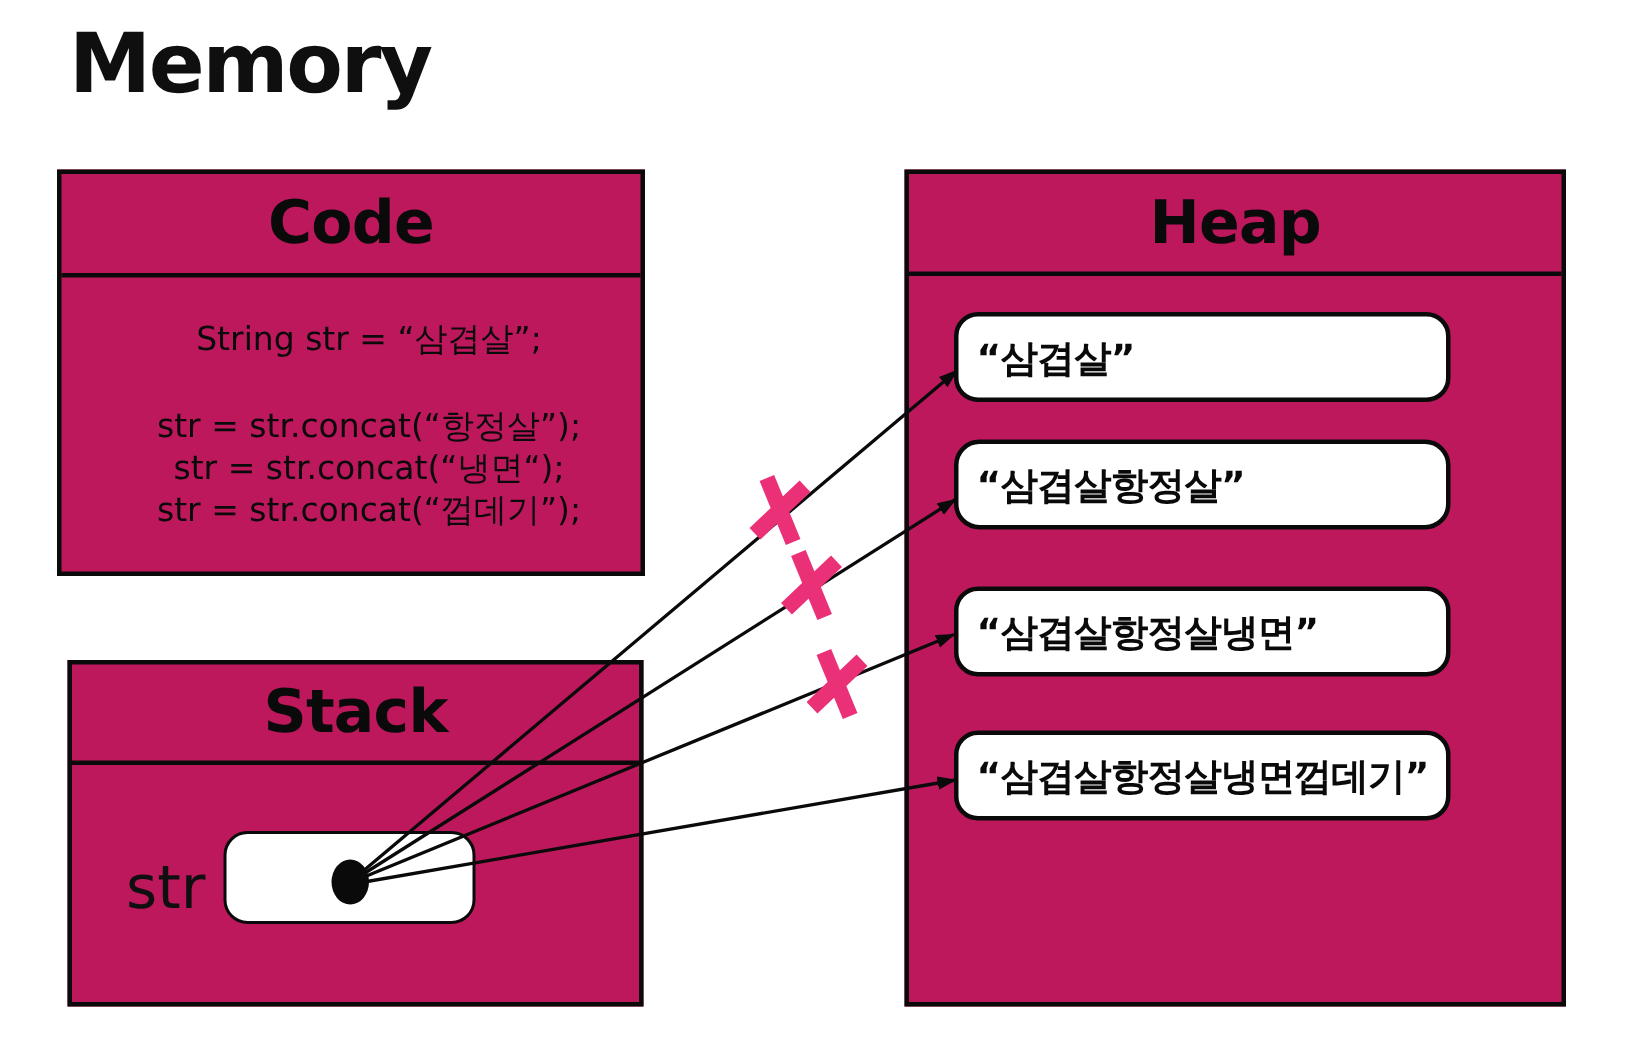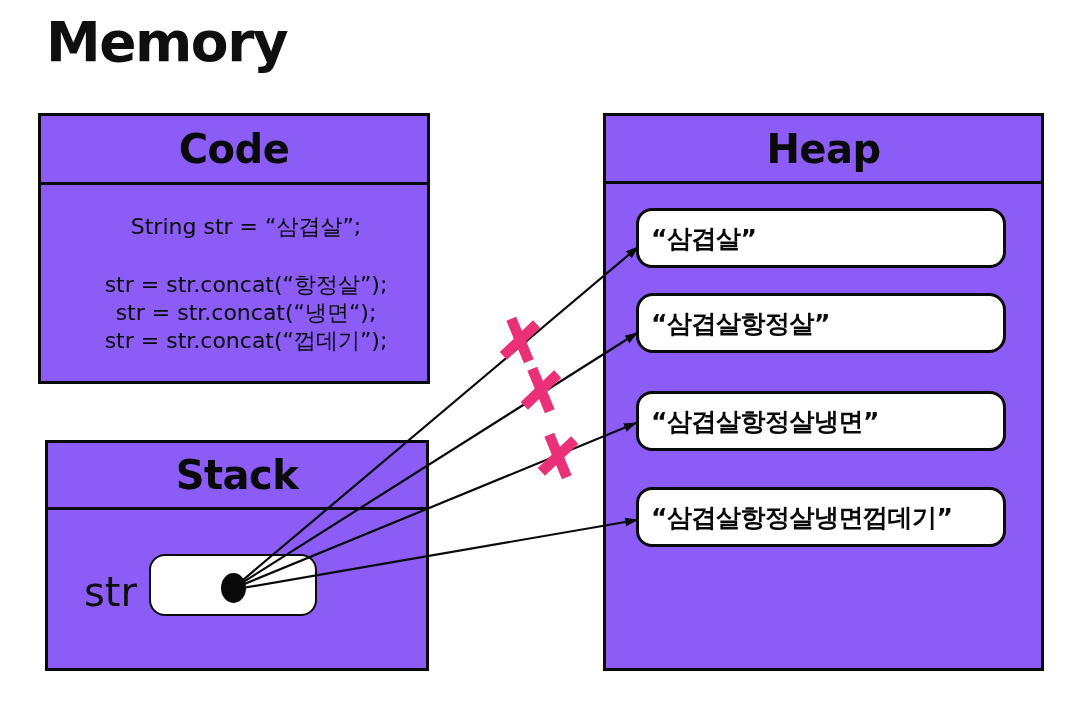--- a/index.html
+++ b/index.html
@@ -4,37 +4,37 @@
 <style>
   html,body{margin:0;padding:0;background:#ffffff;}
   .canvas{
     position:relative;width:1088px;height:708px;background:#ffffff;
     font-family:"DejaVu Sans","Liberation Sans",sans-serif;color:#0a0a0a;overflow:hidden;
   }
   .page-title{
     position:absolute;left:46px;top:10px;margin:0;
     font-size:55px;font-weight:800;letter-spacing:-1.5px;color:#0f0f0f;
   }
-  .mem-box{position:absolute;border:3px solid #0a0a0a;box-sizing:border-box;background:#8b5cf6;}
+  .mem-box{position:absolute;border:3px solid #0a0a0a;box-sizing:border-box;background:#be185d;}
   .box-header{
     display:flex;align-items:center;justify-content:center;
     border-bottom:3px solid #0a0a0a;box-sizing:border-box;
     font-size:40px;font-weight:800;letter-spacing:-0.5px;
   }
   .code-box{left:38px;top:113px;width:392px;height:271px;}
   .code-box .box-header{height:69px;}
   .code-body{padding:28px 0 0 24px;text-align:center;}
   .code-line{font-size:22px;line-height:28px;white-space:pre;}
   .code-line.gap{margin-top:30px;}
   .stack-box{left:45px;top:440px;width:384px;height:231px;}
   .stack-box .box-header{height:67px;}
   .heap-box{left:603px;top:113px;width:441px;height:558px;}
   .heap-box .box-header{height:68px;}
   .heap-item{
-    position:absolute;left:636px;width:370px;height:60px;box-sizing:border-box;
+    position:absolute;left:636px;width:331px;height:60px;box-sizing:border-box;
     border:3px solid #0a0a0a;border-radius:16px;background:#fff;
     display:flex;align-items:center;padding-left:12px;
     font-size:25px;font-weight:700;letter-spacing:-0.5px;
   }
   .heap-item-1{top:208px;}
   .heap-item-2{top:293px;border-radius:17px;}
   .heap-item-3{top:391px;}
   .heap-item-4{top:487px;}
   .var-slot{
     position:absolute;left:149px;top:554px;width:168px;height:62px;box-sizing:border-box;

